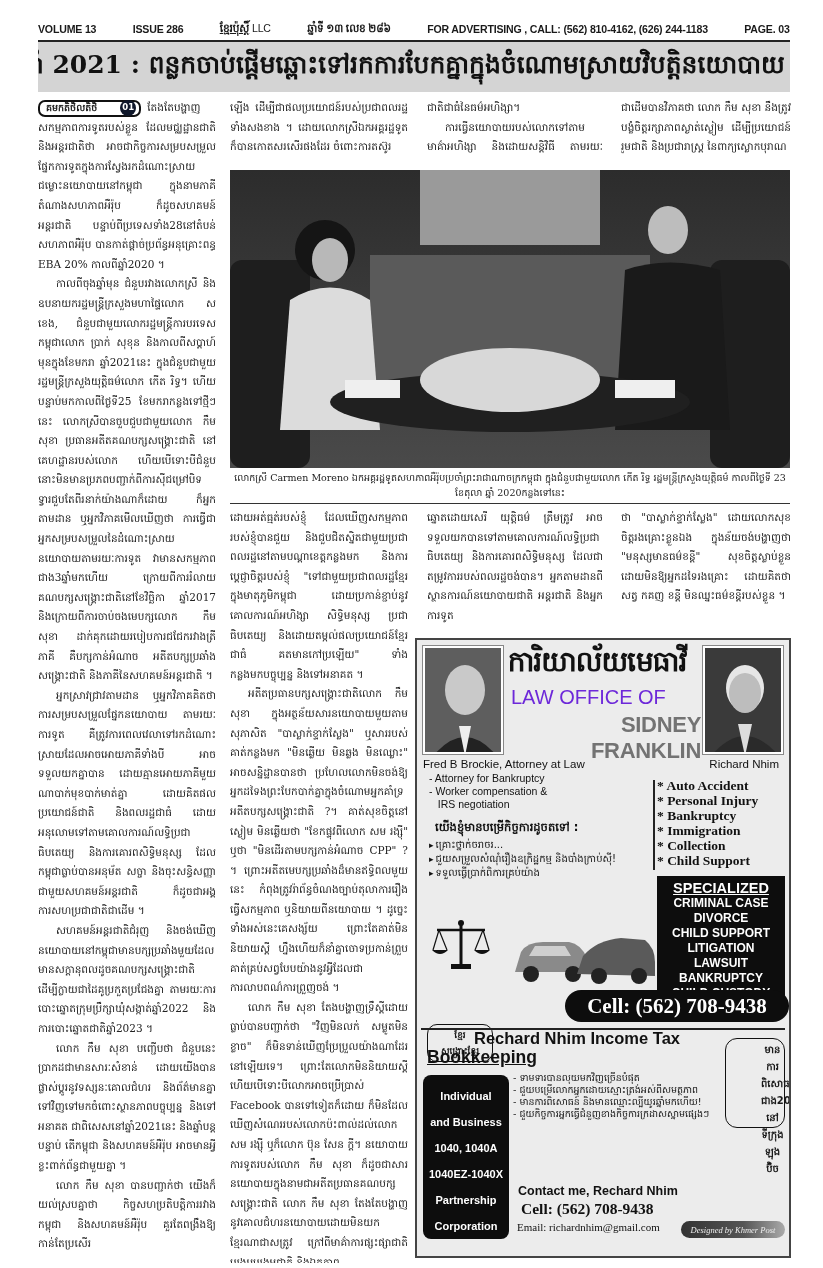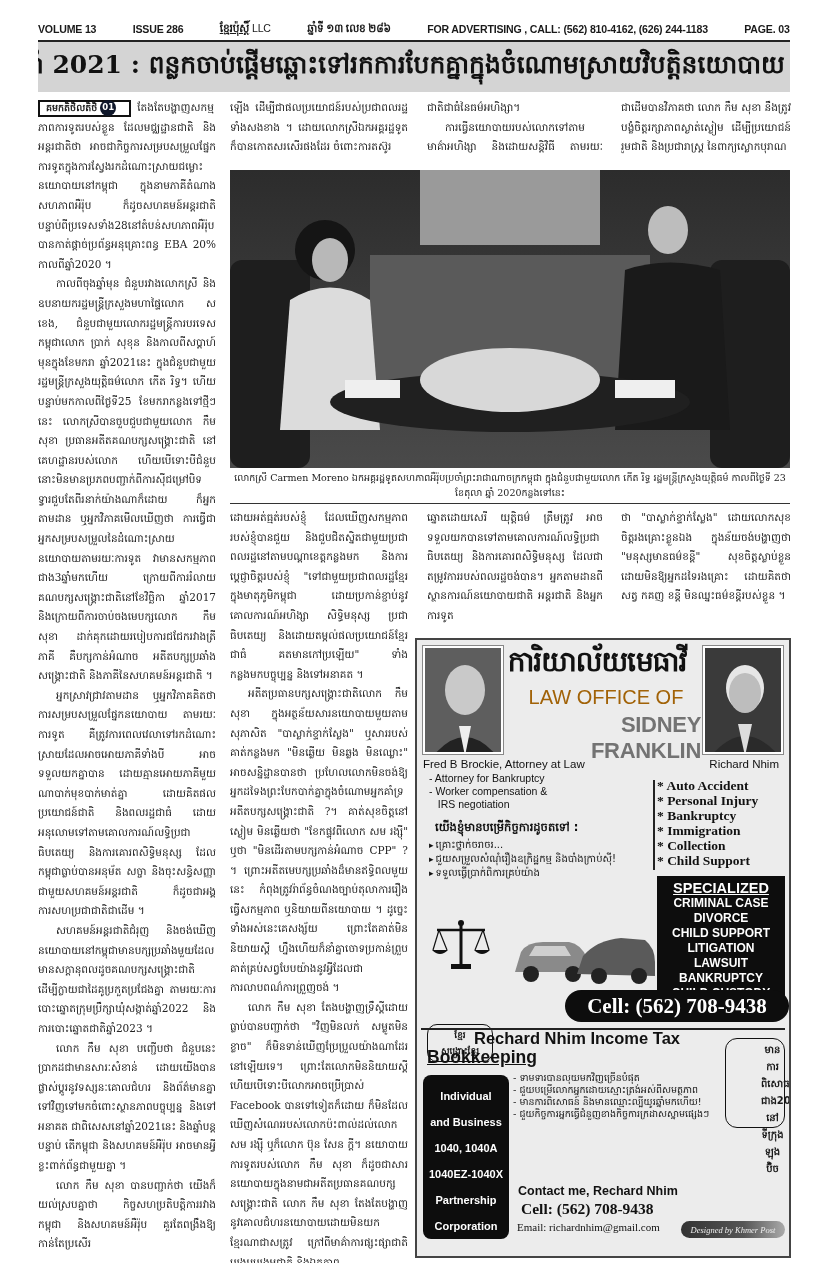--- a/index.html
+++ b/index.html
@@ -28,40 +28,40 @@
   .col-1 { left: 38px; top: 98px; width: 178px; height: 1160px; }
   .col-2 { left: 230px; top: 98px; width: 178px; height: 60px; }
   .col-3 { left: 427px; top: 98px; width: 176px; height: 60px; }
   .col-4 { left: 621px; top: 98px; width: 170px; height: 60px; }
   .col-2b { left: 230px; top: 508px; width: 178px; height: 755px; }
   .col-3b { left: 427px; top: 508px; width: 176px; height: 125px; }
   .col-4b { left: 621px; top: 508px; width: 170px; height: 125px; }
 
   .kicker {
     display: inline-flex; align-items: center; gap: 3px;
-    border: 2px solid #111; border-radius: 0; padding: 0 13px 0 6px; height: 17px;
+    border: 2px solid #111; border-radius: 7px; padding: 0 3px 0 6px; height: 17px;
     font-weight: bold; font-size: 9.5px; margin-right: 6px; text-indent: 0; vertical-align: middle;
     font-family: "DejaVu Sans", sans-serif;
   }
-  .kicker .num { background: #0f172a; color: #fff; border-radius: 50%; width: 16px; height: 16px; display: inline-flex; align-items: center; justify-content: center; font-size: 8.5px; }
+  .kicker .num { background: #0f172a; color: #fff; border-radius: 50%; width: 16px; height: 16px; display: inline-flex; align-items: center; justify-content: center; font-size: 8.5px; margin-left: 20px; }
 
   .photo { position: absolute; left: 230px; top: 170px; width: 560px; height: 298px; background: #3a3a3a; overflow: hidden; }
   .caption {
     position: absolute; left: 230px; top: 470px; width: 560px; height: 34px;
     font-size: 9.5px; line-height: 15px; text-align: center; color: #222;
     border-bottom: 1.5px solid #333;
   }
 
   
   .ad { position: absolute; left: 415px; top: 638px; width: 376px; height: 620px; border: 2px solid #444; background: #ececec; overflow: hidden; }
   .ad .portrait { position: absolute; top: 6px; width: 80px; height: 108px; border: 2px solid #fff; box-shadow: 0 0 0 1px #888; overflow: hidden; }
   .ad .portrait-left { left: 6px; }
   .ad .portrait-right { right: 6px; }
   .ad .khmer-title { position: absolute; left: 85px; top: 4px; width: 190px; text-align: center; font-family: "DejaVu Sans", sans-serif; font-weight: bold; font-size: 28px; color: #111; letter-spacing: -1px; }
-  .ad .law-office { position: absolute; left: 94px; top: 46px; width: 190px; text-align: center; font-family: "Liberation Sans", sans-serif; font-size: 20px; color: #a16207; }
+  .ad .law-office { position: absolute; left: 94px; top: 46px; width: 190px; text-align: left; font-family: "Liberation Sans", sans-serif; font-size: 20px; color: #6d28d9; }
   .ad .sidney { position: absolute; left: 94px; top: 72px; width: 190px; text-align: right; font-family: "Liberation Sans", sans-serif; font-size: 22px; font-weight: bold; color: #737373; letter-spacing: -0.3px; }
   .ad .fred { position: absolute; left: 6px; top: 118px; font-family: "Liberation Sans", sans-serif; font-size: 11.5px; color: #111; }
   .ad .richard-label { position: absolute; right: 10px; top: 118px; font-family: "Liberation Sans", sans-serif; font-size: 11.5px; color: #111; }
   .ad .fred-list { position: absolute; left: 12px; top: 132px; font-family: "Liberation Sans", sans-serif; font-size: 10.5px; line-height: 13px; color: #111; list-style: none; }
   .ad .fred-list li { white-space: pre; }
   .ad .practice-areas { position: absolute; left: 240px; top: 138px; font-family: "Liberation Serif", serif; font-weight: bold; font-size: 13.5px; line-height: 15px; color: #111; list-style: none; }
   .ad .practice-divider { position: absolute; left: 236px; top: 140px; width: 1.5px; height: 90px; background: #222; }
   .ad .services-heading { position: absolute; left: 6px; top: 180px; font-family: "DejaVu Sans", sans-serif; font-weight: bold; font-size: 11.5px; color: #111; margin-left: 12px; }
   .ad .services-list { position: absolute; left: 12px; top: 198px; width: 220px; font-family: "DejaVu Sans", sans-serif; font-size: 10px; line-height: 14px; color: #111; list-style: none; }
   .ad .services-list li::before { content: "\25B8"; margin-right: 2px; font-size: 9px; }

